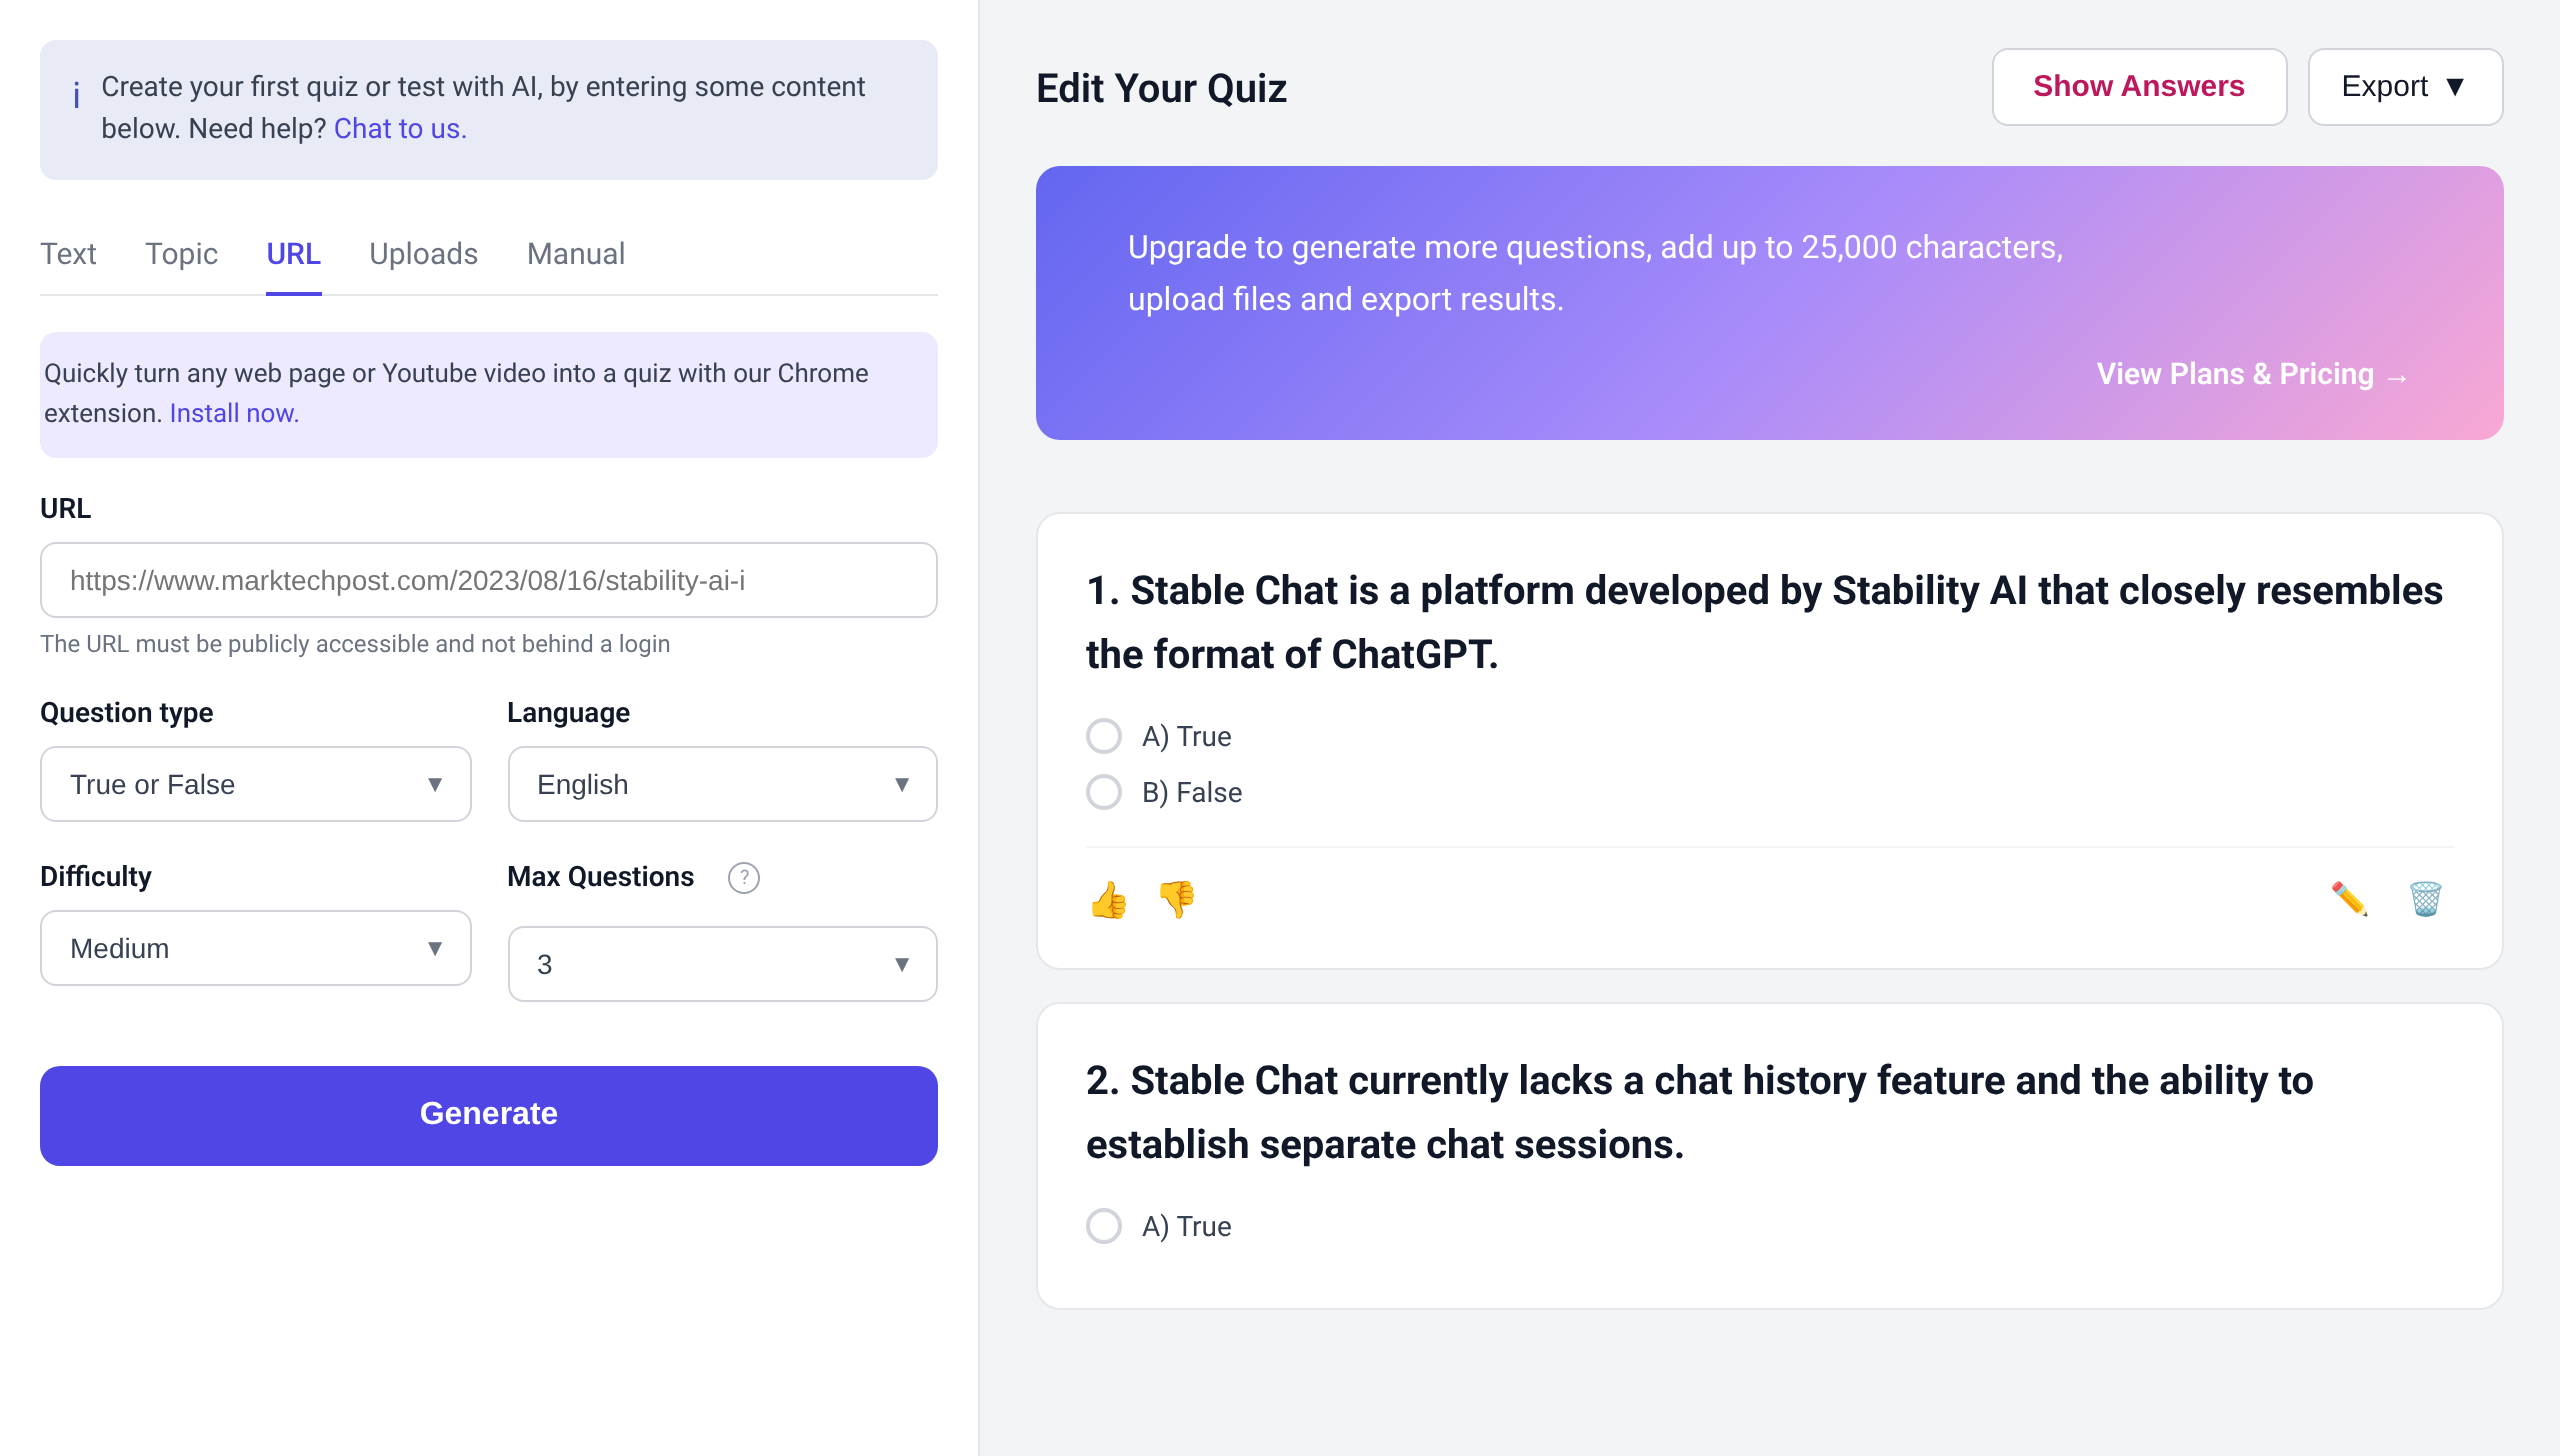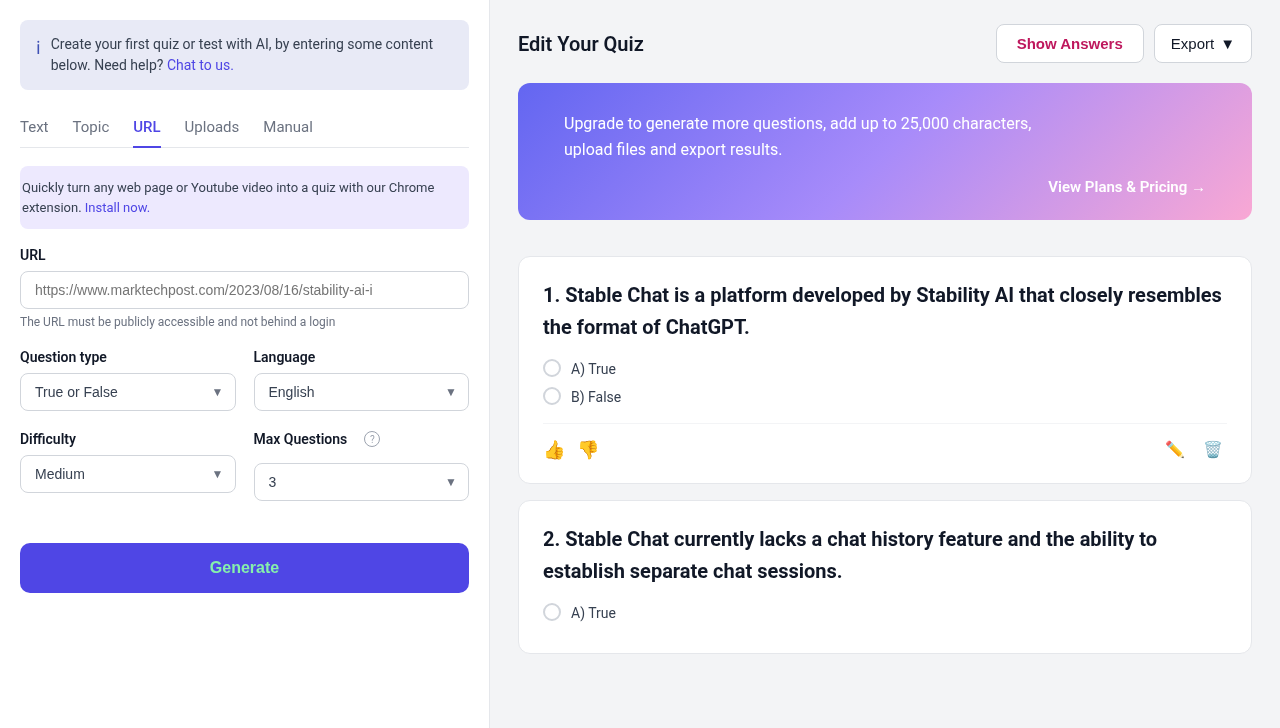--- a/index.html
+++ b/index.html
@@ -154,28 +154,28 @@
       font-size: 10px;
       display: flex;
       align-items: center;
       justify-content: center;
       cursor: pointer;
     }
 
     .generate-btn {
       width: 100%;
       background: #4f46e5;
-      color: #86efac;
+      color: #ffffff;
       border: none;
       border-radius: 10px;
       padding: 16px;
       font-size: 16px;
       font-weight: 600;
       cursor: pointer;
-      margin-top: 22px;
+      margin-top: 12px;
     }
 
     
     .right-panel {
       flex: 1;
       background: #f3f4f6;
       padding: 24px 28px;
       overflow-y: auto;
     }
 

